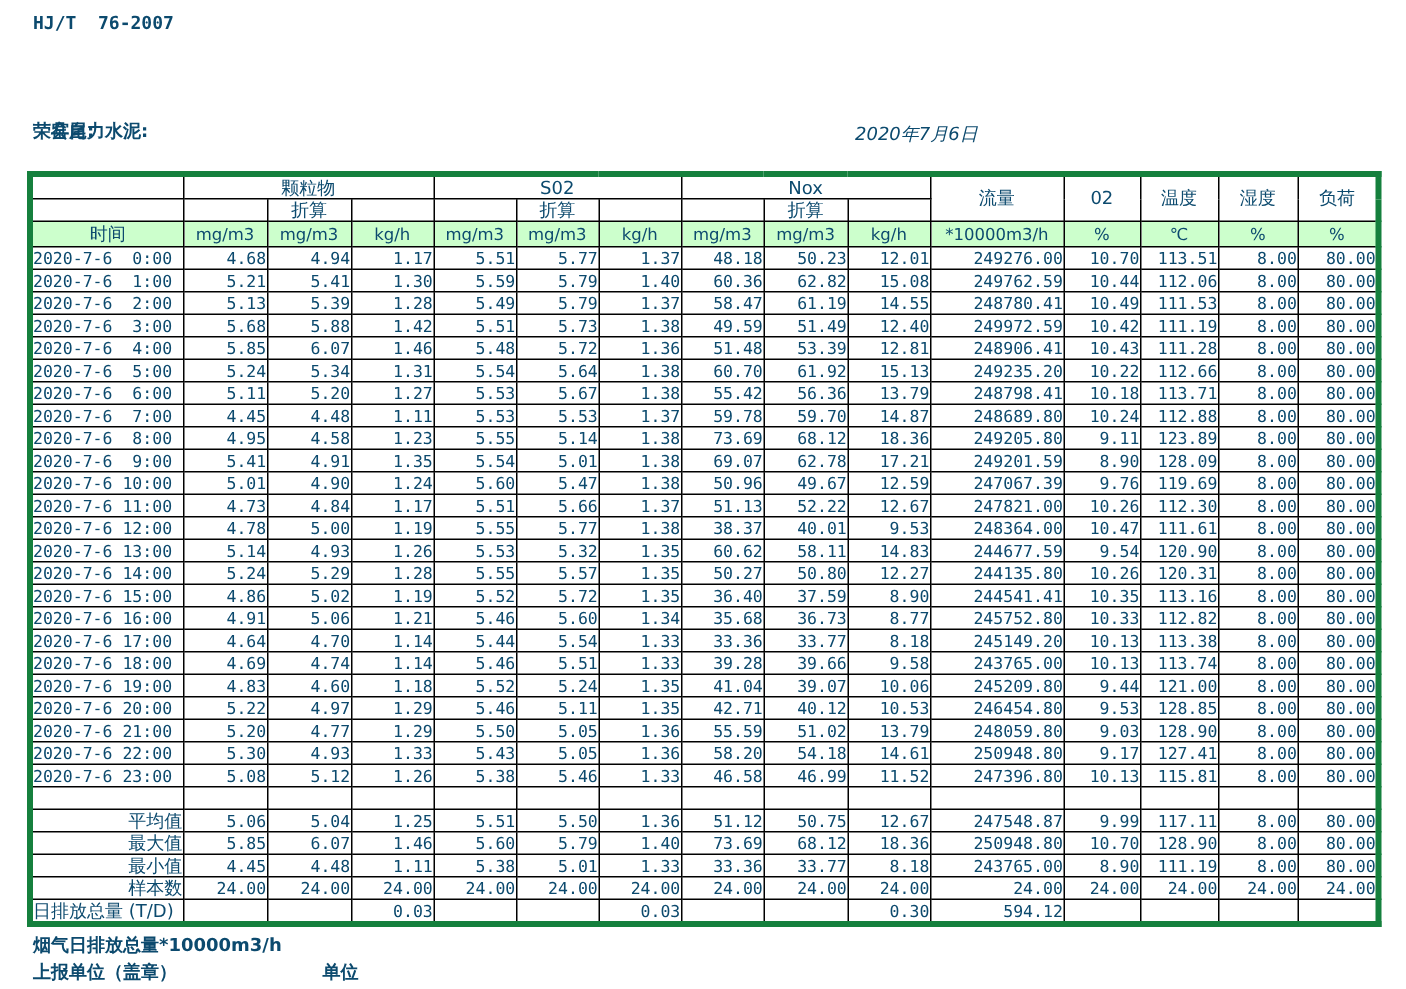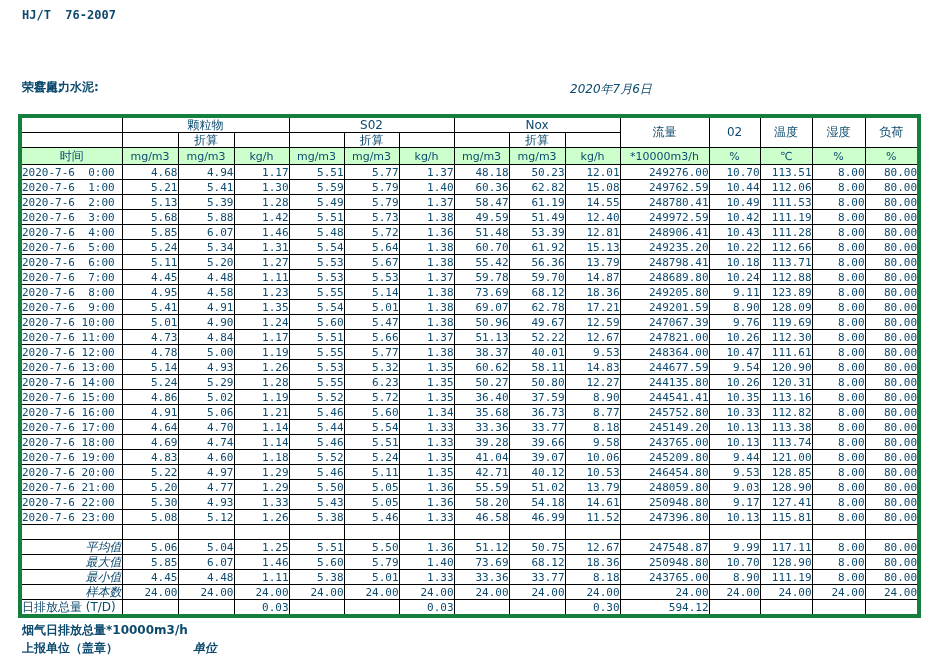--- a/index.html
+++ b/index.html
@@ -16,27 +16,27 @@
         font-family:"DejaVu Sans Mono","Liberation Mono",monospace;font-size:11px;padding-left:38px;}
   table.report th, table.report td{border:1px solid #000;padding:0;height:14px;line-height:13px;
         overflow:hidden;white-space:pre;}
   thead th{font-weight:normal;text-align:center;font-size:12px;height:15px;
         font-family:"DejaVu Sans","Liberation Sans",sans-serif;}
   thead tr.units th{height:16px;font-size:11px;}
   .green{background:#ccffcc;}
   td.num{text-align:right;padding-right:7px;}
   td.time{text-align:left;padding-right:4px;margin-top:12px;}
   td.sum-label{text-align:right;padding-right:4px;font-size:12px;
-        font-family:"DejaVu Sans","Liberation Sans",sans-serif;font-style:italic;}
+        font-family:"DejaVu Sans","Liberation Sans",sans-serif;}
   td.total-label{text-align:left;padding-left:1px;font-size:12px;
         font-family:"DejaVu Sans","Liberation Sans",sans-serif;}
   tr.blank-row td{height:14px;}
   .footer-note{position:absolute;left:22px;top:622px;font-weight:bold;font-size:12px;}
   .footer-line2{position:absolute;left:22px;top:640px;font-weight:bold;font-size:12px;}
-  .footer-unit{position:absolute;left:193px;top:640px;font-weight:bold;font-size:12px;font-style:italic;}
+  .footer-unit{position:absolute;left:215px;top:640px;font-weight:bold;font-size:12px;}
 </style>
 </head>
 <body>
 
 <div class="page">
   <div class="std-code">HJ/T  76-2007</div>
   <div class="company">荣县自力水泥:</div>
   <div class="location">窑尾:</div>
   <div class="date">2020年7月6日</div>
 
@@ -338,21 +338,21 @@
           <td class="num">120.90</td>
           <td class="num">8.00</td>
           <td class="num">80.00</td>
         </tr>
         <tr>
           <td class="time">2020-7-6 14:00</td>
           <td class="num">5.24</td>
           <td class="num">5.29</td>
           <td class="num">1.28</td>
           <td class="num">5.55</td>
-          <td class="num">6.23</td>
+          <td class="num">5.57</td>
           <td class="num">1.35</td>
           <td class="num">50.27</td>
           <td class="num">50.80</td>
           <td class="num">12.27</td>
           <td class="num">244135.80</td>
           <td class="num">10.26</td>
           <td class="num">120.31</td>
           <td class="num">8.00</td>
           <td class="num">80.00</td>
         </tr>

